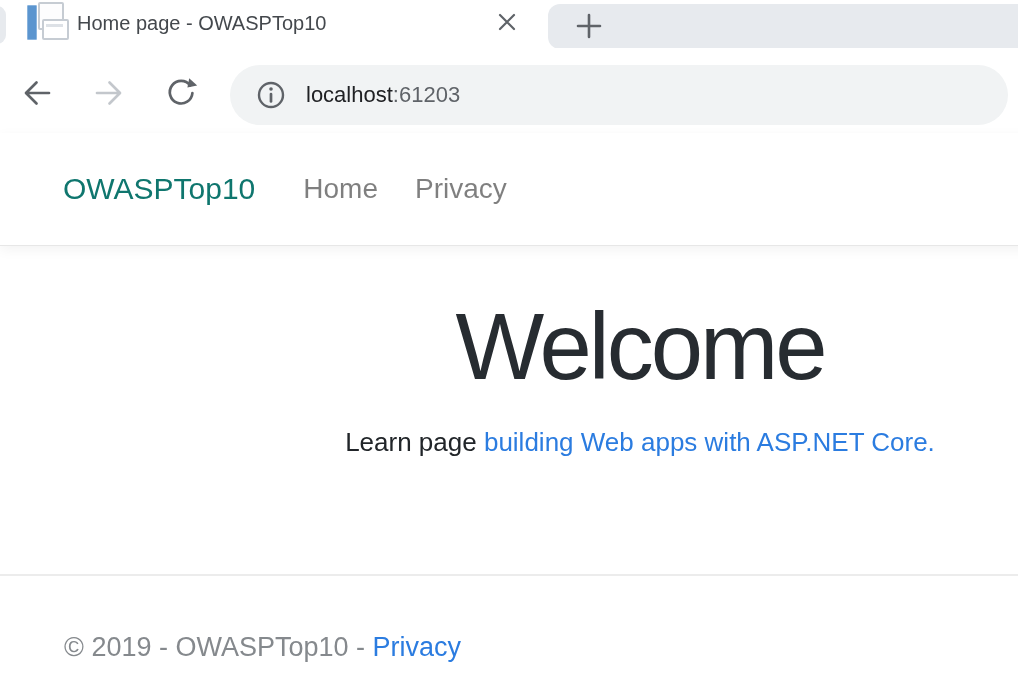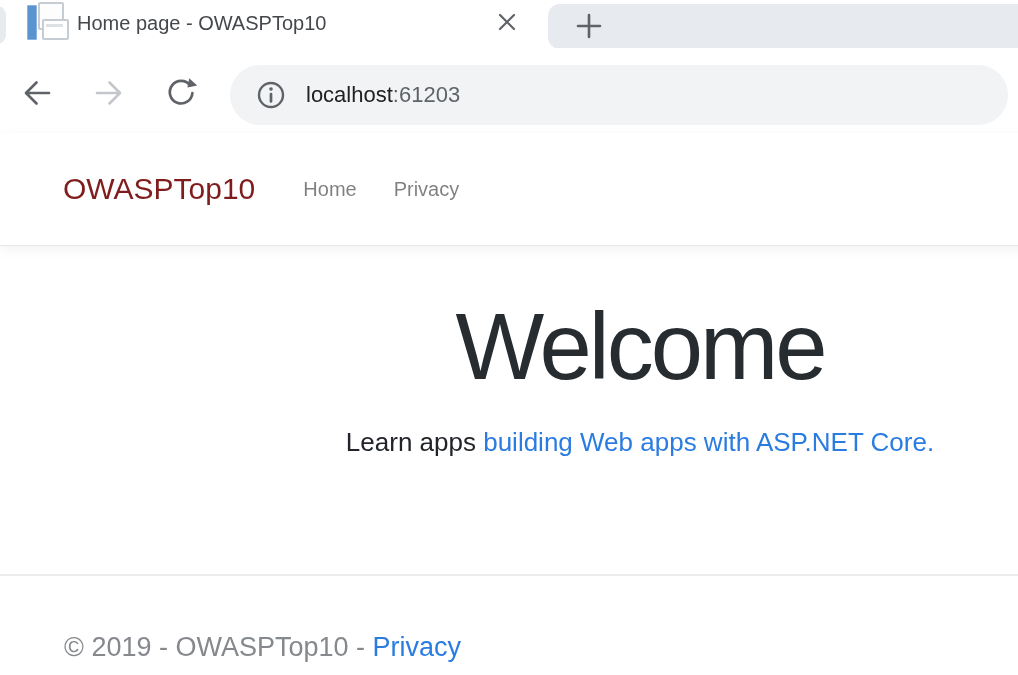--- a/index.html
+++ b/index.html
@@ -42,22 +42,22 @@
   .pageinfo-btn{position:absolute;left:25px;top:14px;width:32px;height:32px;border:none;
     background:transparent;padding:0;cursor:pointer;}
   .url{position:absolute;left:76px;top:0;height:60px;line-height:60px;font-size:22px;
     white-space:nowrap;}
   .url .host{color:#202124;}
   .url .port{color:#5f6368;}
   
   .site-navbar{position:absolute;left:0;top:133px;width:100%;height:113px;background:#fff;
     border-bottom:1px solid #e7e7e7;box-shadow:0 4px 12px rgba(0,0,0,0.05);
     display:flex;align-items:center;padding-left:63px;box-sizing:border-box;}
-  .brand{font-size:30px;color:#7f1d1d;text-decoration:none;margin-right:48px;}
-  .site-nav-link{font-size:20px;color:rgba(0,0,0,0.5);text-decoration:none;}
+  .brand{font-size:30px;color:#0f766e;text-decoration:none;margin-right:48px;}
+  .site-nav-link{font-size:28px;color:rgba(0,0,0,0.5);text-decoration:none;}
   .site-nav-link + .site-nav-link{margin-left:37px;}
   .main-wrap{position:absolute;left:0;top:246px;width:1280px;text-align:center;}
   .welcome{margin:52px 0 0;font-size:94px;font-weight:300;letter-spacing:-3px;
     color:#272c31;line-height:1.05;}
   .intro{margin:30px 0 0;font-size:26px;color:#212529;}
   .intro a{color:#2b7ce0;text-decoration:none;margin-top:24px;}
   .site-footer{position:absolute;left:0;top:574px;width:100%;height:114px;background:#fff;
     border-top:2px solid #ececec;box-sizing:border-box;}
   .footer-line{position:absolute;left:64px;top:56px;font-size:27px;color:#85898d;
     white-space:nowrap;}
@@ -129,21 +129,21 @@
 
   <div class="site-navbar">
     <a href="#" class="brand">OWASPTop10</a>
     <a href="#" class="site-nav-link">Home</a>
     <a href="#" class="site-nav-link">Privacy</a>
   </div>
 
   <div class="main-wrap">
     <h1 class="welcome">Welcome</h1>
     <p class="intro">
-      <span>Learn apps </span><a href="#">building Web apps with ASP.NET Core.</a>
+      <span>Learn page </span><a href="#">building Web apps with ASP.NET Core.</a>
     </p>
   </div>
 
   <div class="site-footer">
     <div class="footer-line">
       <span>© 2019 - OWASPTop10 - </span><a href="#">Privacy</a>
     </div>
   </div>
 
 </div>

